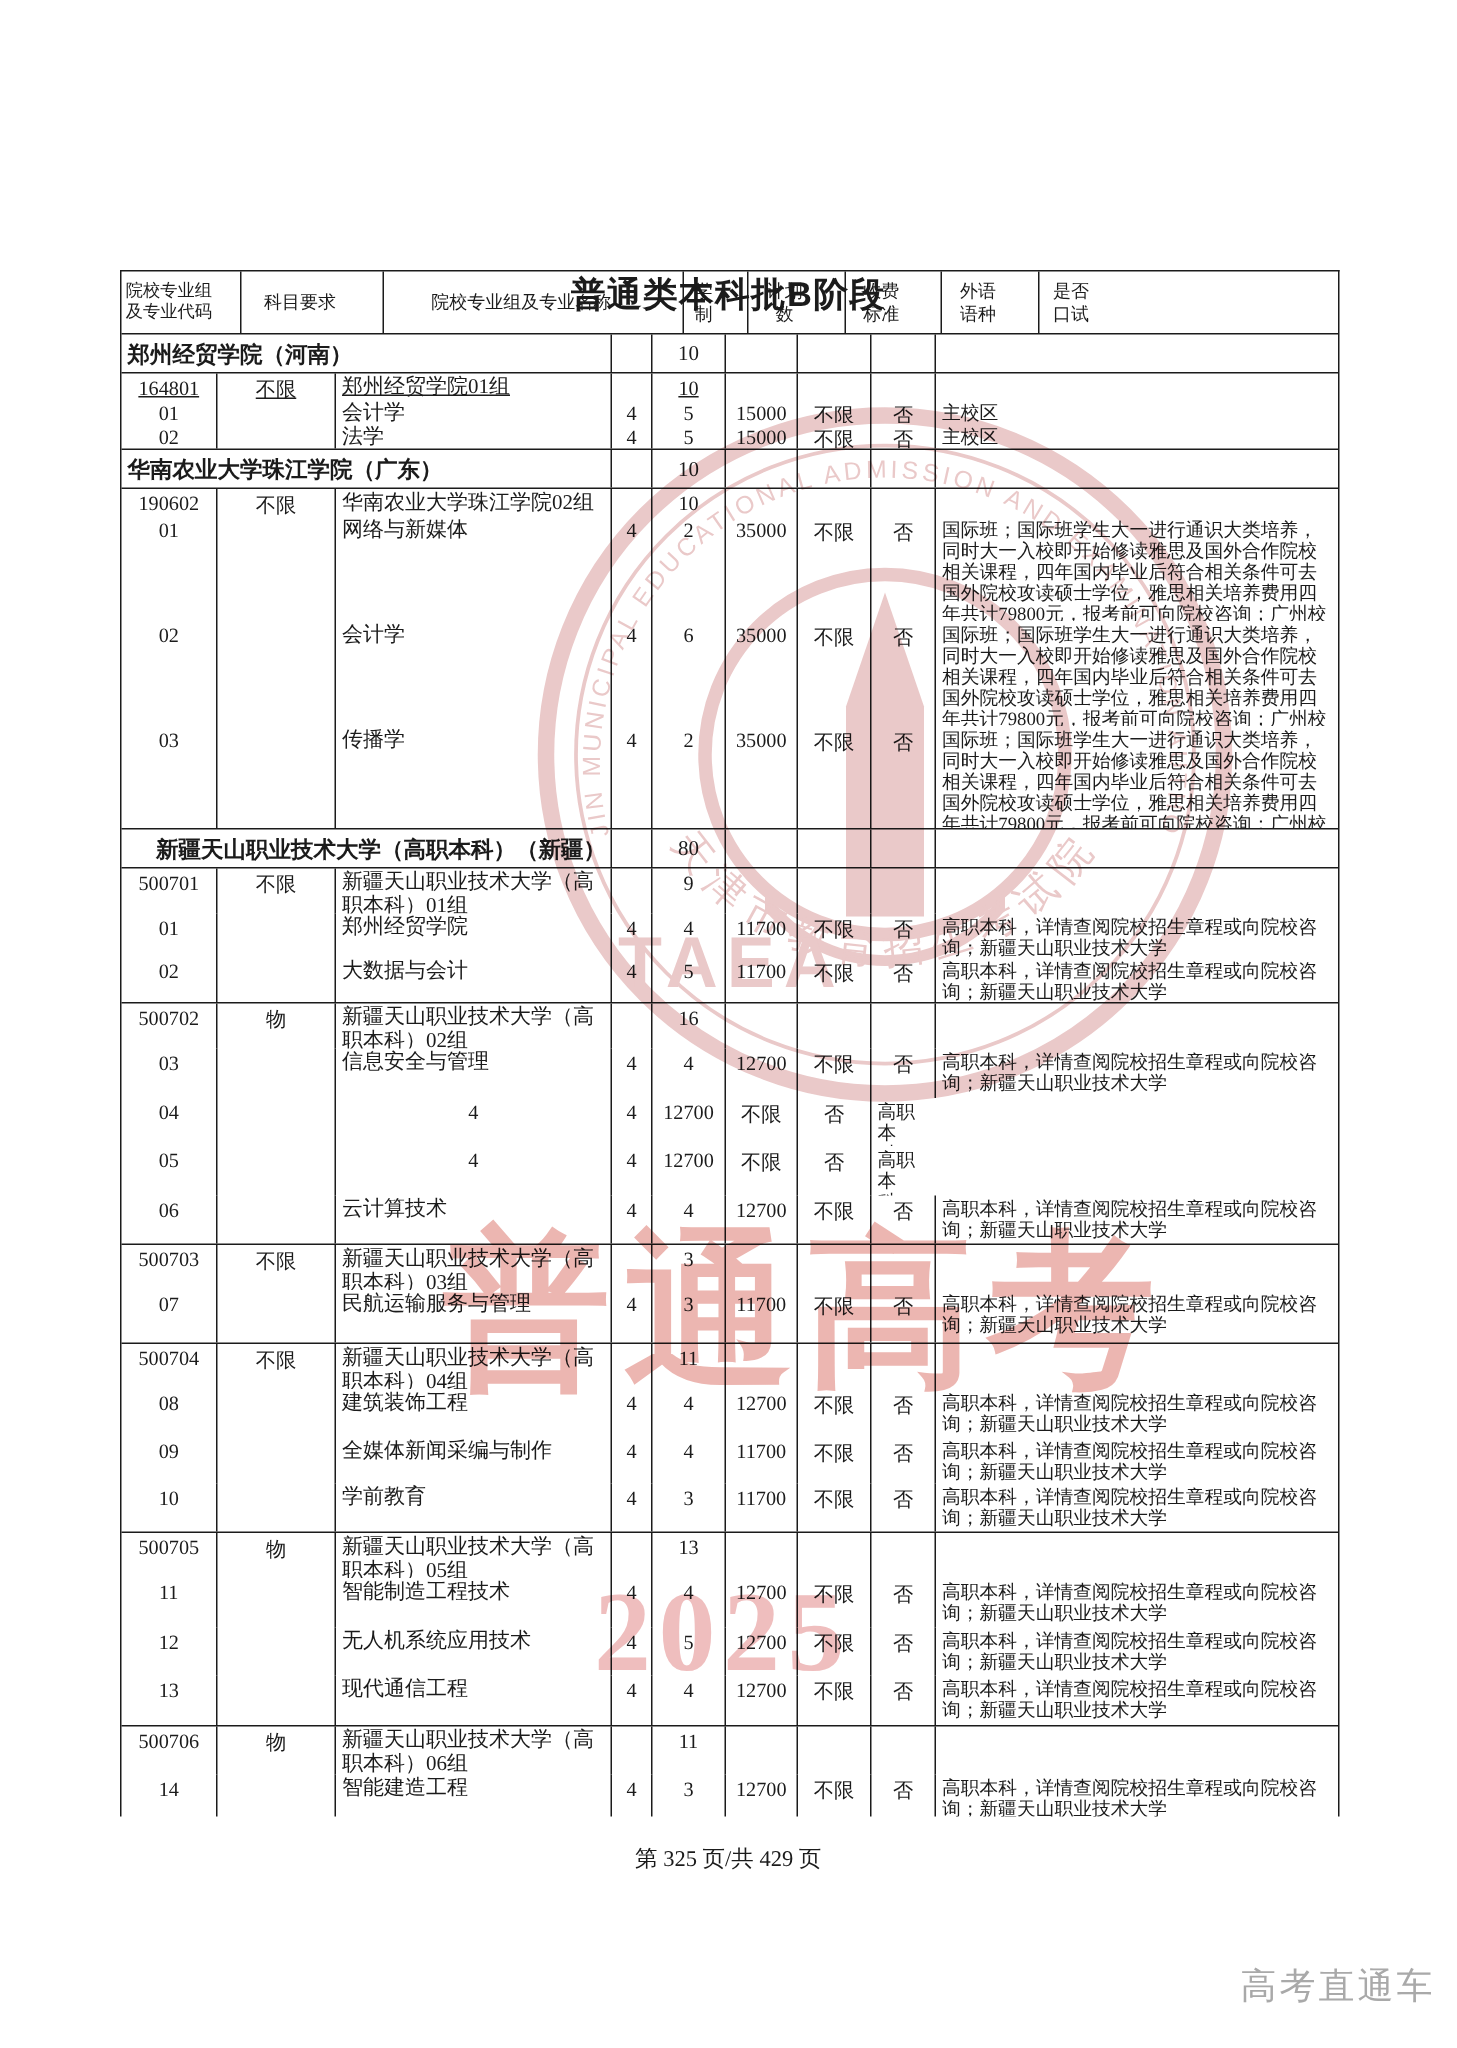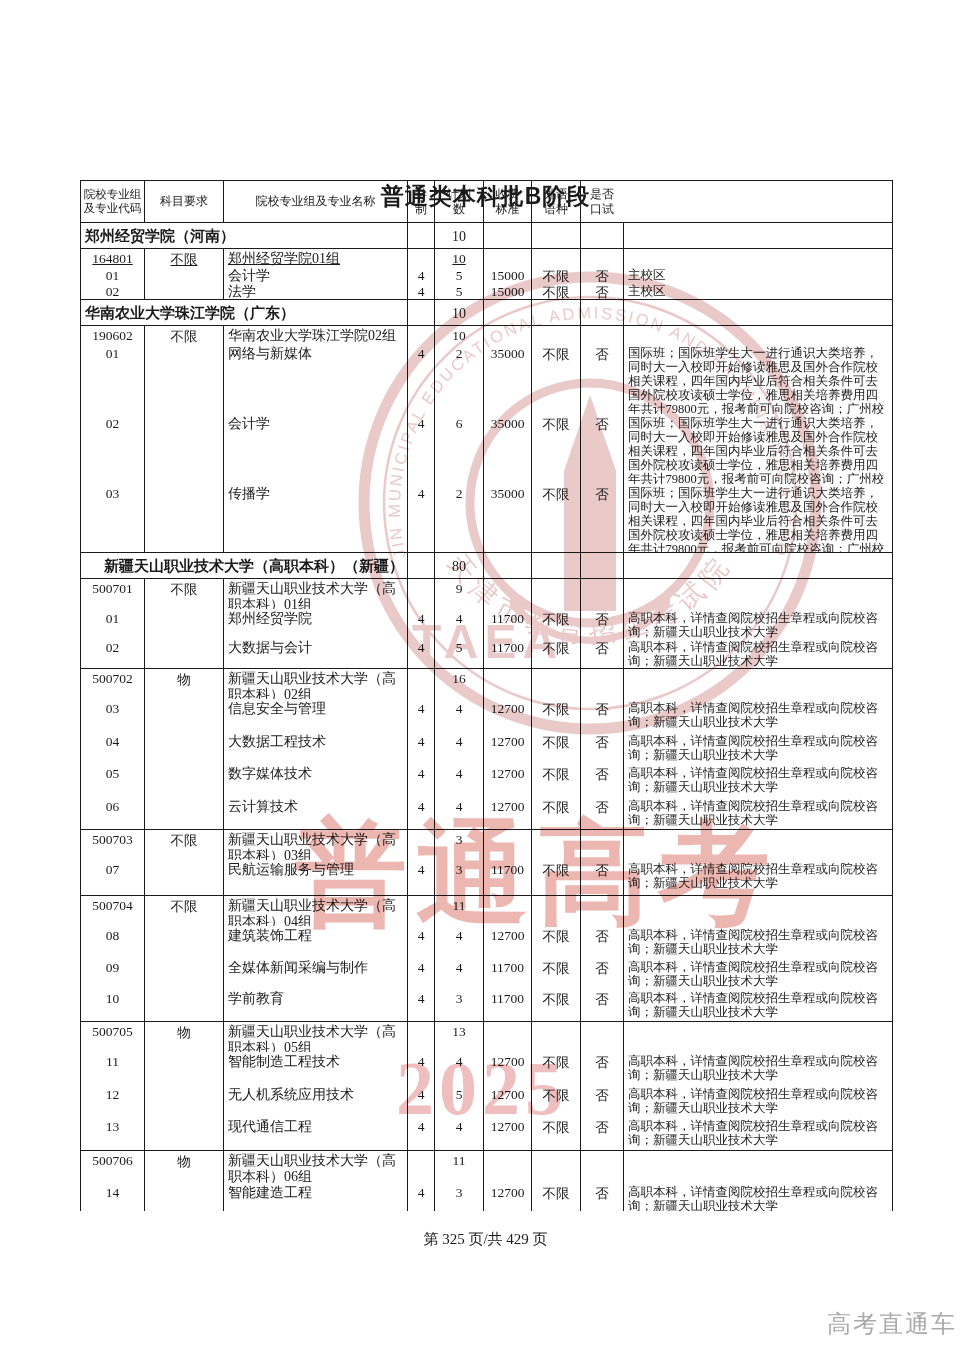--- a/index.html
+++ b/index.html
@@ -8,21 +8,21 @@
   #page-title{position:absolute;left:0;top:141px;width:971px;text-align:center;
         font-family:"Liberation Sans","DejaVu Sans",sans-serif;font-weight:bold;font-size:23px;letter-spacing:1px;margin-top:40px;}
   
   #tbl{position:absolute;left:80px;top:180px;width:811px;
        border-top:1.4px solid #1b1b1b;border-left:1.4px solid #1b1b1b;border-right:1.4px solid #1b1b1b;
        z-index:1;}
   .row{display:grid;grid-template-columns:63px 79px 184px 27px 49px 48px 49px 43px 268px;box-sizing:border-box;}
   .row > div{border-left:1px solid #1b1b1b;box-sizing:border-box;padding-top:2px;overflow:hidden;}
   .row > div:first-child{border-left:none;}
   .hr-b{border-bottom:1px solid #1b1b1b;}
-  .hdr{font-size:12px;}
+  .hdr{font-size:12px;gap:16px;}
   .hdr > div{display:flex;flex-direction:column;justify-content:center;align-items:center;line-height:1.2;padding-top:0;}
   .hdr .h1{font-size:11.5px;}
   .school{font-family:"Liberation Sans","DejaVu Sans",sans-serif;}
   .school .sname{font-weight:bold;font-size:15px;padding-left:4px;display:flex;align-items:center;}
   .school .num{font-family:"Liberation Serif","DejaVu Serif",serif;font-size:14px;display:flex;align-items:center;justify-content:center;}
   .c{text-align:center;font-size:13.5px;}
   .name{padding-left:4px;padding-right:3px;font-size:14px;line-height:15.5px;text-align:left;}
   .note{padding-left:4px;padding-right:2px;font-size:12.5px;line-height:14px;text-align:left;}
   .code{font-size:13.5px;}
   
@@ -237,32 +237,30 @@
           <div class="c">4</div>
           <div class="c">4</div>
           <div class="c">12700</div>
           <div class="c">不限</div>
           <div class="c">否</div>
           <div class="note">高职本科，详情查阅院校招生章程或向院校咨询；新疆天山职业技术大学</div>
         </div>
         <div class="row" style="height: 32px;">
           <div class="c code">04</div>
           <div></div>
-          <div class="name">大数据工程技术</div>
           <div class="c">4</div>
           <div class="c">4</div>
           <div class="c">12700</div>
           <div class="c">不限</div>
           <div class="c">否</div>
           <div class="note">高职本科，详情查阅院校招生章程或向院校咨询；新疆天山职业技术大学</div>
         </div>
         <div class="row" style="height: 33px;">
           <div class="c code">05</div>
           <div></div>
-          <div class="name">数字媒体技术</div>
           <div class="c">4</div>
           <div class="c">4</div>
           <div class="c">12700</div>
           <div class="c">不限</div>
           <div class="c">否</div>
           <div class="note">高职本科，详情查阅院校招生章程或向院校咨询；新疆天山职业技术大学</div>
         </div>
         <div class="row" style="height: 32px;">
           <div class="c code">06</div>
           <div></div>

